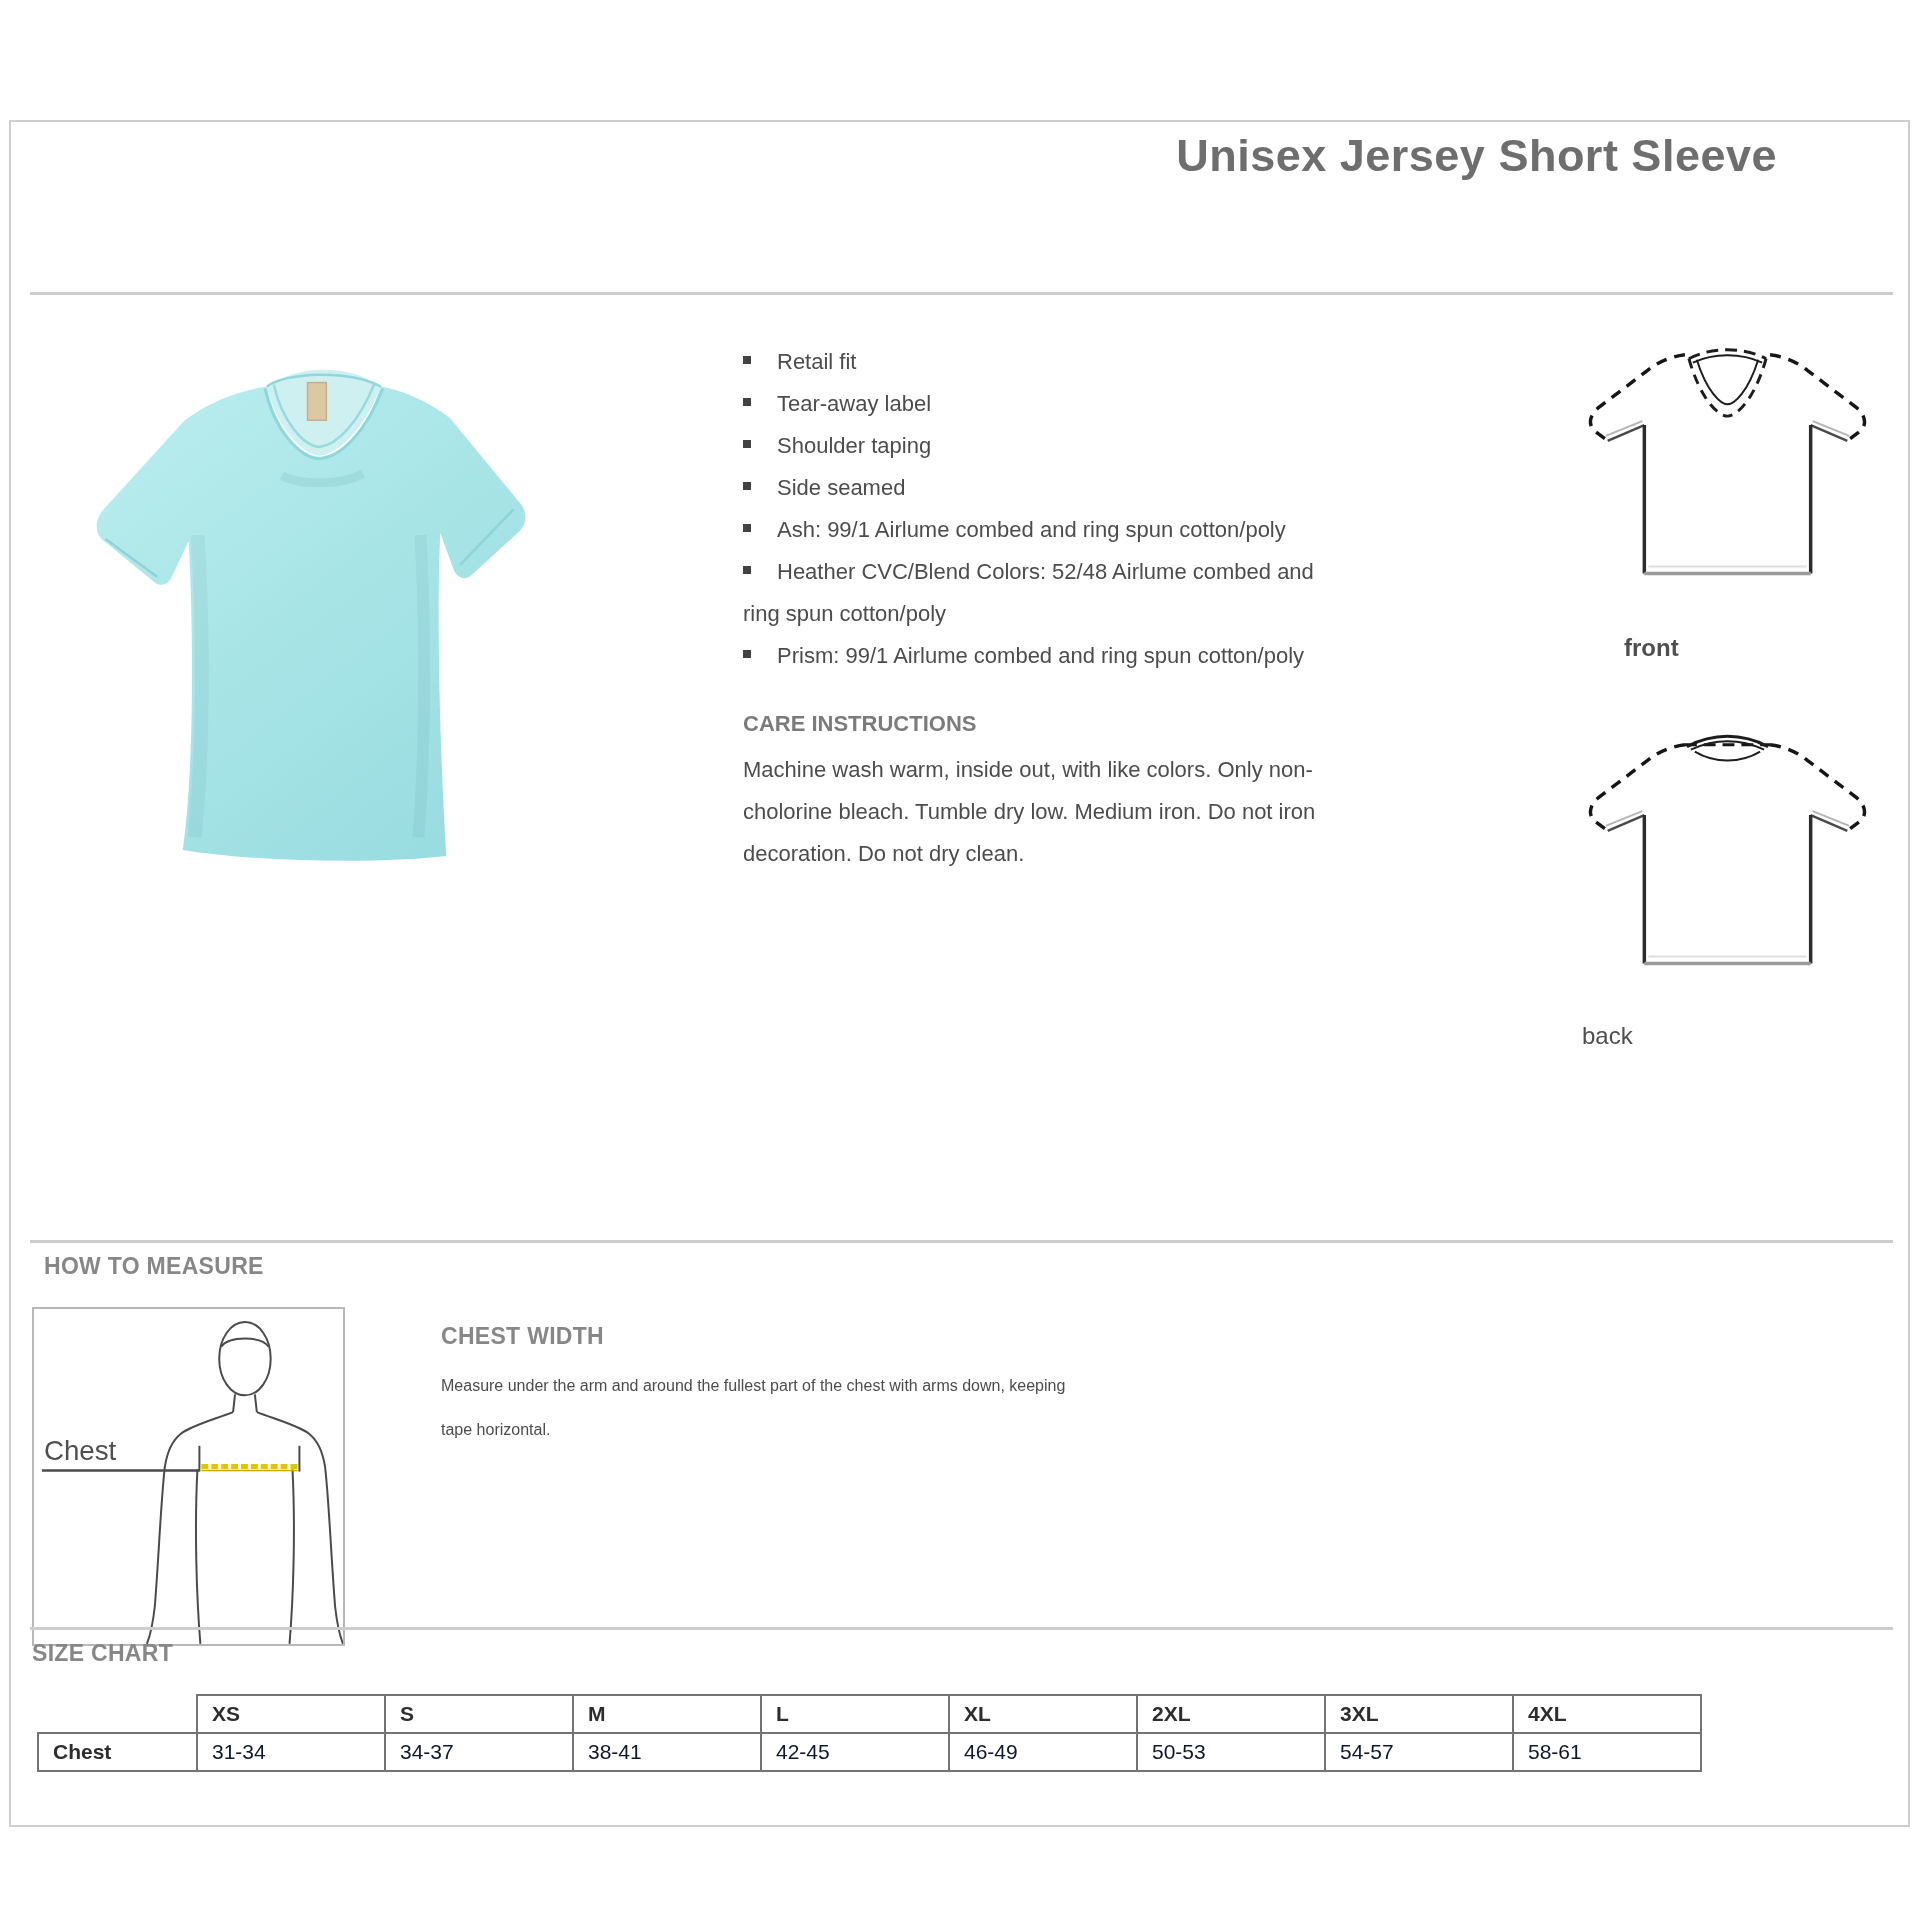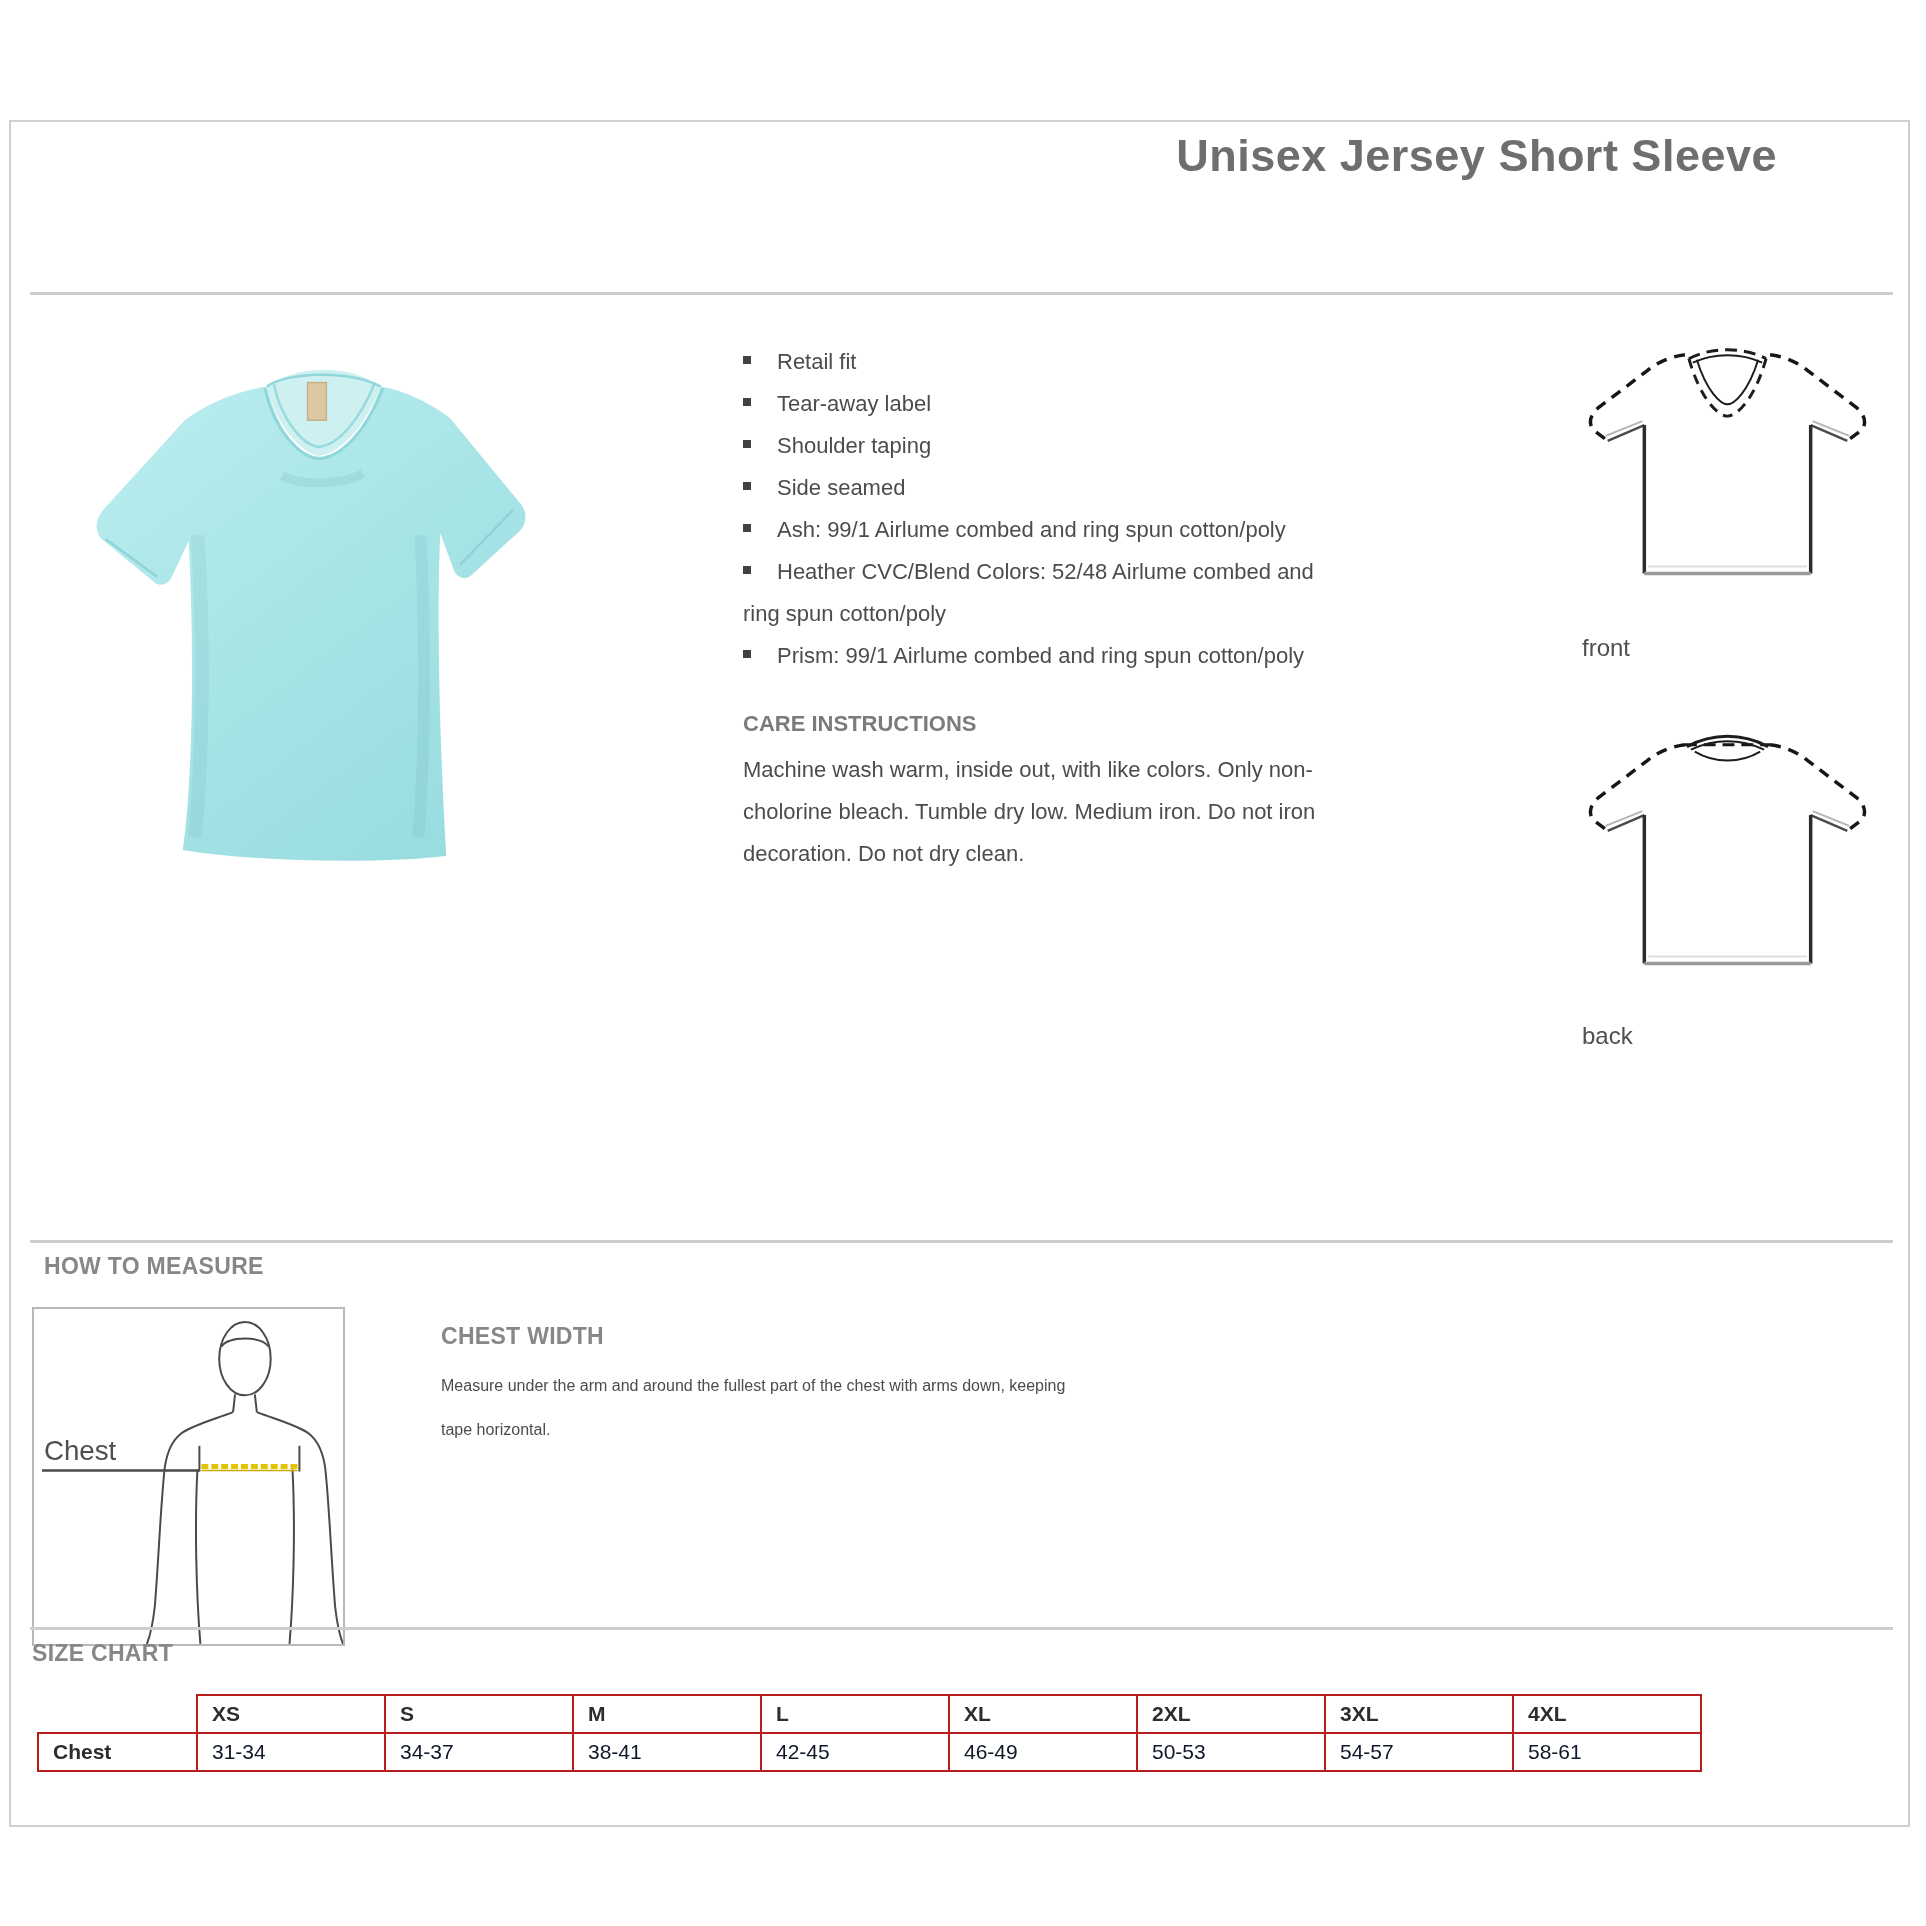--- a/index.html
+++ b/index.html
@@ -20,34 +20,34 @@
   ul.features{list-style:none;margin:0;padding:0;}
   ul.features li{font-size:22px;line-height:42px;color:#4c4c4c;}
   .sq{display:inline-block;width:8px;height:8px;background:#424242;margin-right:26px;vertical-align:5px;}
   .care-heading{margin-top:26px;font-size:22px;font-weight:bold;color:#7b7b7b;line-height:42px;}
   .care-text{font-size:22px;line-height:42px;color:#4c4c4c;margin-top:4px;}
 
   
   .front-view{left:1574px;top:329px;width:307px;height:297px;}
   .back-view{left:1574px;top:719px;width:307px;height:297px;}
   .view-label{font-size:24px;color:#4f4f4f;}
-  .front-label{left:1582px;top:634px;}
+  .front-label{left:1624px;top:634px;font-weight:bold;}
   .back-label{left:1582px;top:1022px;}
 
   
   .section-heading{font-size:23px;font-weight:bold;color:#878787;letter-spacing:0.3px;}
   .htm-heading{left:32px;top:1253px;margin-left:12px;}
   .measure-box{left:32px;top:1307px;width:309px;height:335px;border:2px solid #b8b8b8;background:#fff;}
   .cw-heading{left:441px;top:1323px;}
   .cw-text{left:441px;top:1364px;width:634px;font-size:16px;line-height:44px;color:#4c4c4c;}
 
   
   .sc-heading{left:32px;top:1640px;}
   .size-table{left:37px;top:1694px;border-collapse:collapse;table-layout:fixed;}
-  .size-table th,.size-table td{border:2px solid #b91c1c;height:38px;padding:0 0 0 14px;
+  .size-table th,.size-table td{border:2px solid #737373;height:38px;padding:0 0 0 14px;
       text-align:left;vertical-align:middle;font-size:21px;box-sizing:border-box;}
   .size-table th{font-weight:bold;color:#2d2d2d;width:188px;}
   .size-table td{color:#0f172a;}
   .size-table td.rowlabel{font-weight:bold;color:#2d2d2d;width:159px;}
   .size-table th.corner{border:none;background:transparent;}
   svg text{font-family:"Liberation Sans", sans-serif;}
 </style>
 </head>
 <body>
 

